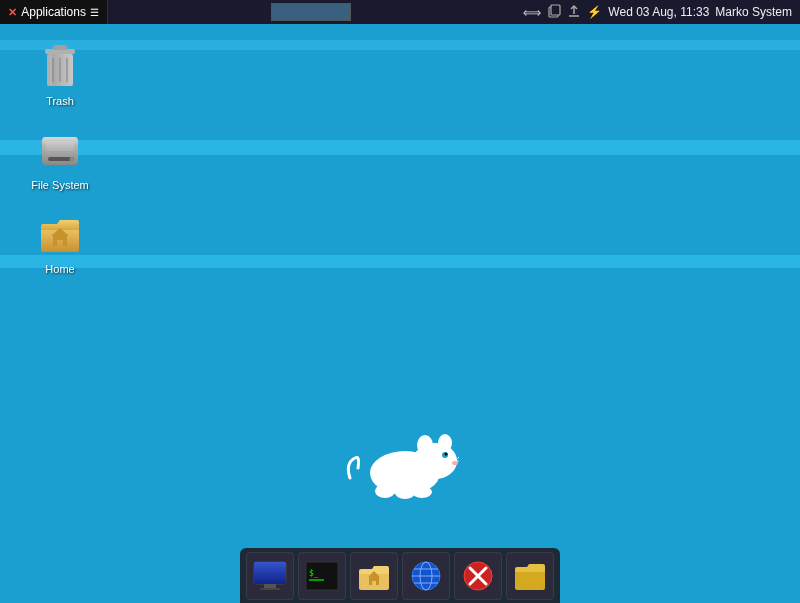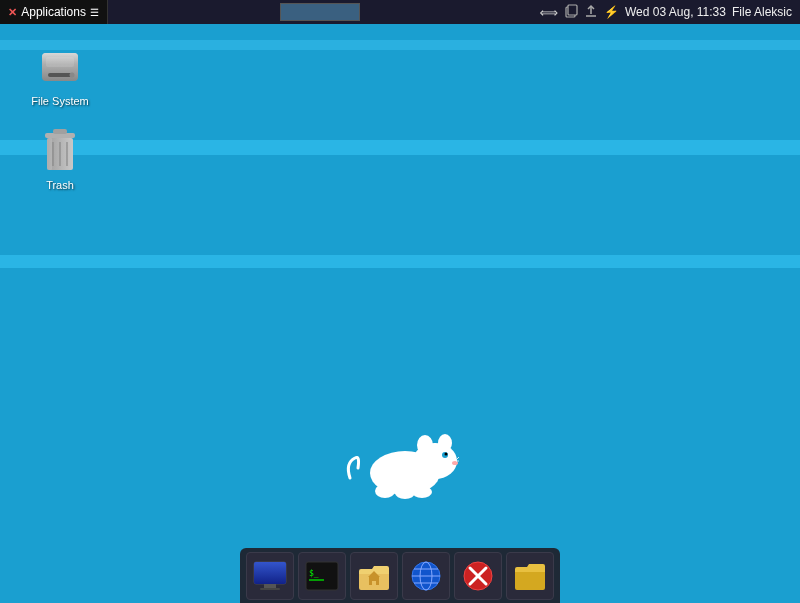--- a/index.html
+++ b/index.html
@@ -209,25 +209,50 @@
       <span class="icon-upload">
         <svg width="14" height="14" viewBox="0 0 14 14">
           <polyline points="7,2 7,10" stroke="#aaa" stroke-width="1.5" fill="none"></polyline>
           <polyline points="4,5 7,2 10,5" stroke="#aaa" stroke-width="1.5" fill="none"></polyline>
           <line x1="2" y1="12" x2="12" y2="12" stroke="#aaa" stroke-width="1.5"></line>
         </svg>
       </span>
       <span class="icon-bolt">⚡</span>
     </div>
     <span>Wed 03 Aug, 11:33</span>
-    <span>File Aleksic</span>
+    <span>Marko System</span>
   </div>
 </div>
 
 <div class="desktop-icons">
+
+  <div class="desktop-icon">
+    <div class="icon-img">
+      <svg width="42" height="48" viewBox="0 0 42 48">
+
+        <rect x="6" y="6" width="30" height="5" rx="2" fill="#b0b0b0"></rect>
+        <rect x="14" y="2" width="14" height="5" rx="2" fill="#a0a0a0"></rect>
+
+        <rect x="8" y="11" width="26" height="32" rx="2" fill="url(#trashgrad)"></rect>
+
+        <line x1="14" y1="15" x2="14" y2="39" stroke="#888" stroke-width="1.2"></line>
+        <line x1="21" y1="15" x2="21" y2="39" stroke="#888" stroke-width="1.2"></line>
+        <line x1="28" y1="15" x2="28" y2="39" stroke="#888" stroke-width="1.2"></line>
+
+        <rect x="8" y="11" width="5" height="32" rx="1" fill="rgba(255,255,255,0.15)"></rect>
+        <defs>
+          <linearGradient id="trashgrad" x1="0" y1="0" x2="1" y2="0">
+            <stop offset="0%" stop-color="#a0a0a0"></stop>
+            <stop offset="100%" stop-color="#c8c8c8"></stop>
+          </linearGradient>
+        </defs>
+      </svg>
+    </div>
+    <span class="icon-label">Trash</span>
+  </div>
 
   <div class="desktop-icon">
     <div class="icon-img">
       <svg width="44" height="44" viewBox="0 0 44 44">
 
         <rect x="4" y="8" width="36" height="28" rx="4" fill="url(#diskgrad)"></rect>
         <rect x="4" y="8" width="36" height="12" rx="4" fill="url(#diskgrad2)"></rect>
 
         <rect x="10" y="28" width="24" height="4" rx="2" fill="#555"></rect>
 
@@ -244,43 +269,40 @@
             <stop offset="100%" stop-color="#aaa"></stop>
           </linearGradient>
         </defs>
       </svg>
     </div>
     <span class="icon-label">File System</span>
   </div>
 
   <div class="desktop-icon">
     <div class="icon-img">
-      <svg width="42" height="48" viewBox="0 0 42 48">
-
-        <rect x="6" y="6" width="30" height="5" rx="2" fill="#b0b0b0"></rect>
-        <rect x="14" y="2" width="14" height="5" rx="2" fill="#a0a0a0"></rect>
-
-        <rect x="8" y="11" width="26" height="32" rx="2" fill="url(#trashgrad)"></rect>
-
-        <line x1="14" y1="15" x2="14" y2="39" stroke="#888" stroke-width="1.2"></line>
-        <line x1="21" y1="15" x2="21" y2="39" stroke="#888" stroke-width="1.2"></line>
-        <line x1="28" y1="15" x2="28" y2="39" stroke="#888" stroke-width="1.2"></line>
-
-        <rect x="8" y="11" width="5" height="32" rx="1" fill="rgba(255,255,255,0.15)"></rect>
+      <svg width="46" height="46" viewBox="0 0 46 46">
+
+        <path d="M4,18 L4,38 Q4,40 6,40 L40,40 Q42,40 42,38 L42,18 Z" fill="url(#foldergrad)"></path>
+        <path d="M4,18 L4,14 Q4,12 6,12 L20,12 L23,8 L40,8 Q42,8 42,10 L42,18 Z" fill="url(#foldertopgrad)"></path>
+
+        <polygon points="23,16 14,24 16,24 16,34 20,34 20,28 26,28 26,34 30,34 30,24 32,24" fill="#c8922a"></polygon>
         <defs>
-          <linearGradient id="trashgrad" x1="0" y1="0" x2="1" y2="0">
-            <stop offset="0%" stop-color="#a0a0a0"></stop>
-            <stop offset="100%" stop-color="#c8c8c8"></stop>
+          <linearGradient id="foldergrad" x1="0" y1="0" x2="0" y2="1">
+            <stop offset="0%" stop-color="#e8c060"></stop>
+            <stop offset="100%" stop-color="#c89030"></stop>
+          </linearGradient>
+          <linearGradient id="foldertopgrad" x1="0" y1="0" x2="0" y2="1">
+            <stop offset="0%" stop-color="#f0d070"></stop>
+            <stop offset="100%" stop-color="#d8a840"></stop>
           </linearGradient>
         </defs>
       </svg>
     </div>
-    <span class="icon-label">Trash</span>
-  </div>
-
+    <span class="icon-label">Home</span>
+  </div>
 
 </div>
 
 <div class="mouse-mascot">
   <svg width="120" height="80" viewBox="0 0 120 80">
 
     <path d="M10,55 Q5,40 15,35 Q20,32 18,45" stroke="white" stroke-width="3" fill="none" stroke-linecap="round"></path>
 
     <ellipse cx="65" cy="50" rx="35" ry="22" fill="white"></ellipse>
 

